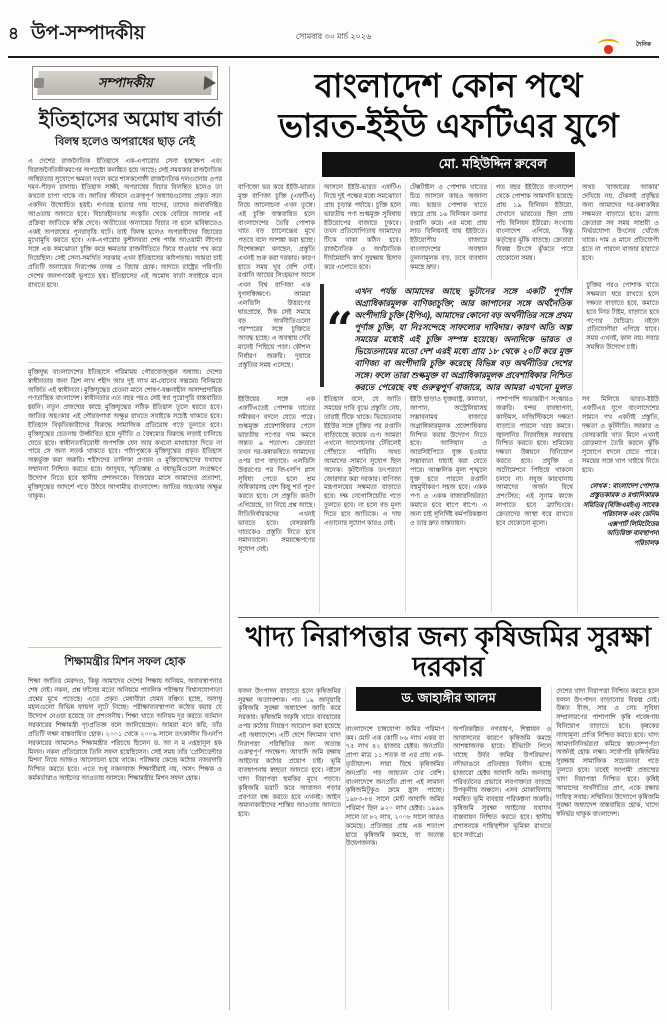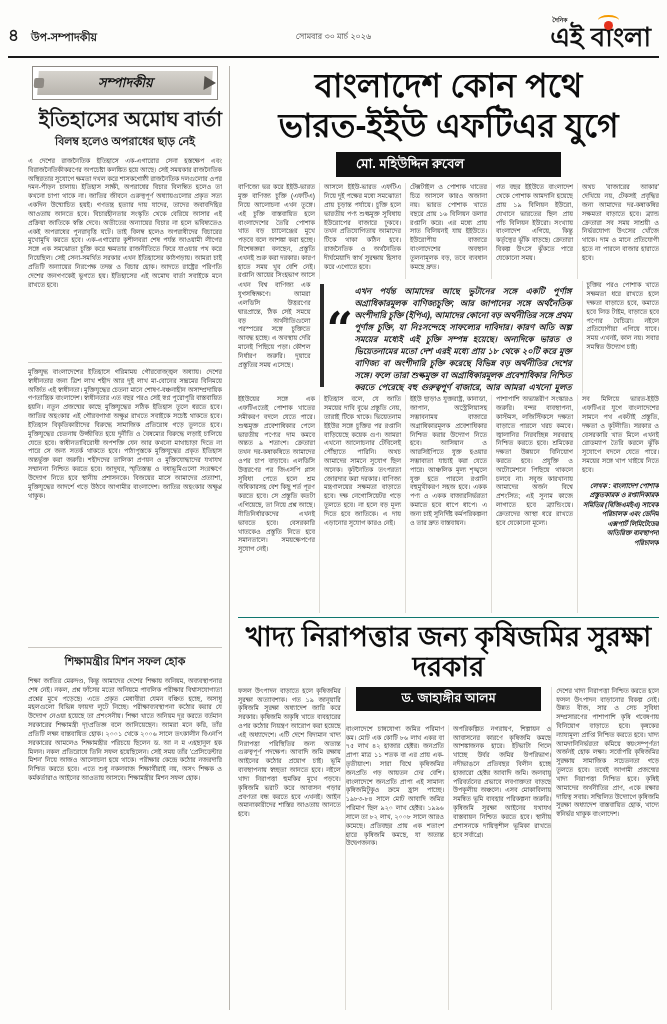--- a/index.html
+++ b/index.html
@@ -9,21 +9,21 @@
     background:#ffffff;
     font-family:"Liberation Sans","DejaVu Sans",sans-serif;
     color:#1c1c1c;
   }
   .page { width:667px; height:1024px; padding:10px 8px 8px 8px; position:relative; background:#fdfdfb; }
 
   
   .masthead { display:flex; align-items:flex-end; justify-content:space-between; padding:6px 2px 6px 0; border-bottom:2px solid #1a1a1a; height:48px; }
   .mh-left { display:flex; align-items:baseline; gap:12px; }
   .page-num { font-size:17px; font-weight:bold; }
-  .section-name { font-size:11px; font-weight:bold; }
+  .section-name { font-size:19px; font-weight:bold; }
   .mh-date { font-size:8px; color:#333; position:absolute; left:50%; transform:translateX(-50%); top:30px; }
   .logo-wrap { position:relative; padding-right:6px; text-align:right; }
   .logo-prefix { display:block; font-size:6px; font-weight:bold; text-align:left; margin-left:2px; }
   .logo-text { font-size:26px; font-weight:900; letter-spacing:0; line-height:0.9; color:#111; }
   .logo-sun { position:absolute; right:44px; top:6px; width:9px; height:9px; border-radius:50%; }
   .logo-rays { position:absolute; right:38px; top:0; width:21px; height:10px; border-top:2px solid #f59b00; border-radius:50% 50% 0 0; }
 
   
   .content { display:flex; padding:8px 0 0 20px; height:952px; }
 
@@ -39,21 +39,21 @@
   .sb-sub { font-size:11px; font-weight:bold; text-align:center; margin-bottom:5px; color:#222; }
   .sb-body { font-size:6.4px; line-height:1.38; text-align:justify; color:#262626; overflow:hidden; }
   .sb-body.h1 { height:198px; }
   .sb-body.h2 { height:272px; }
   .sb-body.h3 { height:212px; }
   .sb-rule { border-top:1px solid #c9c5bf; margin:7px 0 5px; }
 
   
   .main { flex:1; padding-left:8px; overflow:hidden; }
   .headline { text-align:center; font-weight:900; font-size:33px; line-height:1.2; color:#0d0d0d; }
-  .byline-bar { background:#121212; color:#fff; font-size:13px; font-weight:bold; text-align:left; padding:2px 20px; margin:7px auto 6px; width:225px; }
+  .byline-bar { background:#121212; color:#fff; font-size:13px; font-weight:bold; text-align:right; padding:2px 28px; margin:7px auto 6px; width:253px; }
 
   .cols { display:flex; }
   .col { flex:1; font-size:6.4px; line-height:1.38; text-align:justify; color:#262626; padding:0 4px; border-left:1px solid #dedbd5; overflow:hidden; }
   .cols .col:first-child { border-left:none; padding-left:0; }
   .cols .col:last-child { padding-right:0; }
   .row1 { height:96px; }
   .row2 { height:112px; margin-top:2px; }
   .row3 { height:218px; margin-top:2px; }
 
   .pq { flex:3; position:relative; padding:4px 6px 4px 36px; margin:0 4px; overflow:hidden; }
@@ -81,21 +81,20 @@
 <div class="page">
 
   <div class="masthead">
     <div class="mh-left">
       <span class="page-num">৪</span>
       <span class="section-name">উপ-সম্পাদকীয়</span>
     </div>
     <span class="mh-date">সোমবার ৩০ মার্চ ২০২৬</span>
     <div class="logo-wrap">
       <span class="logo-prefix">দৈনিক</span>
-      <span class="logo-text">এই বাংলা</span>
       <span class="logo-rays"></span>
       <span class="logo-sun" style="background:#e4311c;"></span>
     </div>
   </div>
 
   <div class="content">
 
     <div class="sidebar">
       <div class="emblem-box">
         <div class="emblem">

